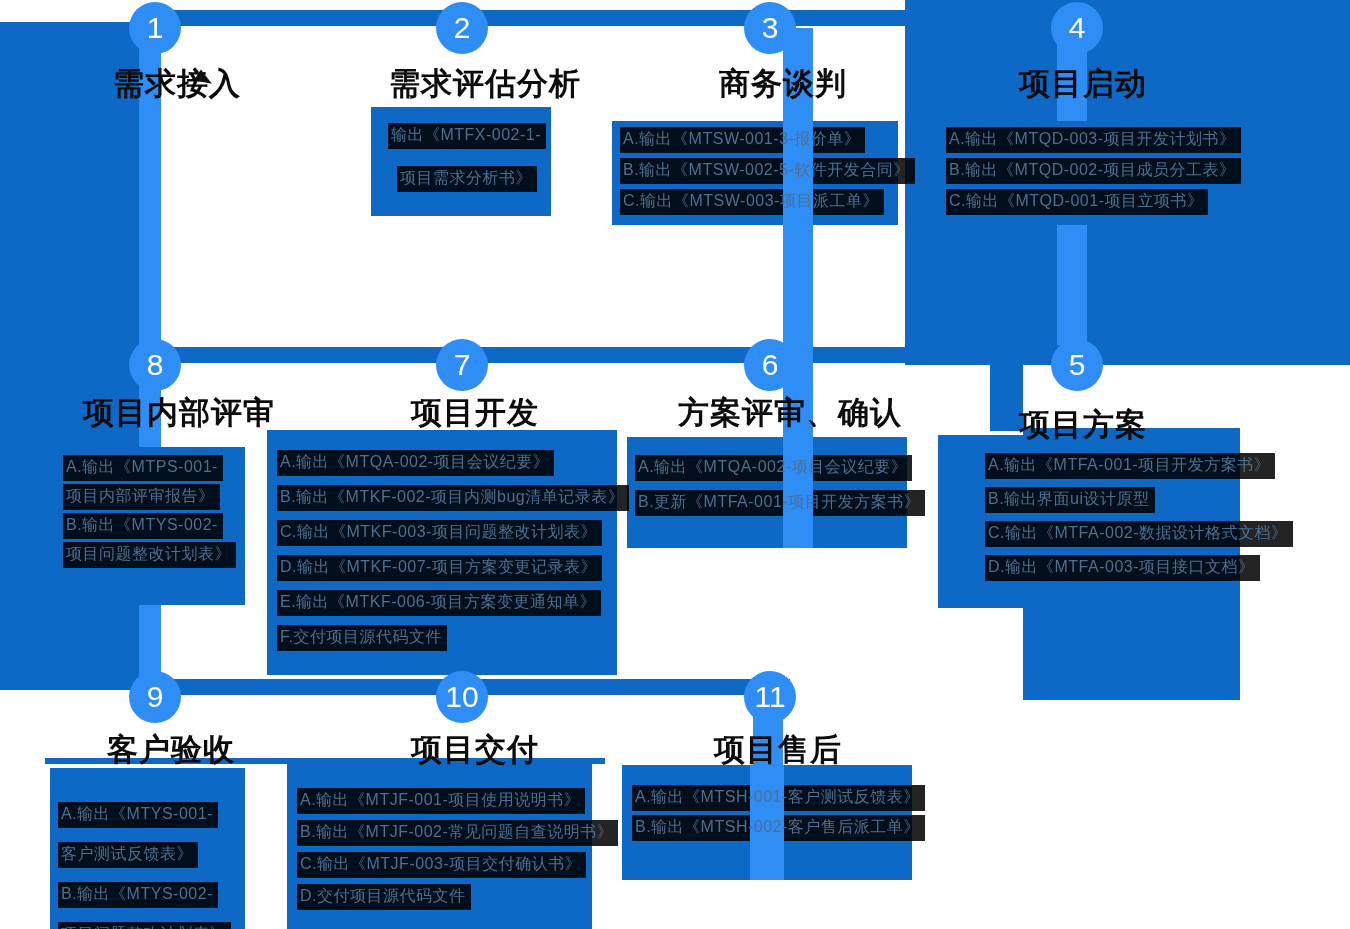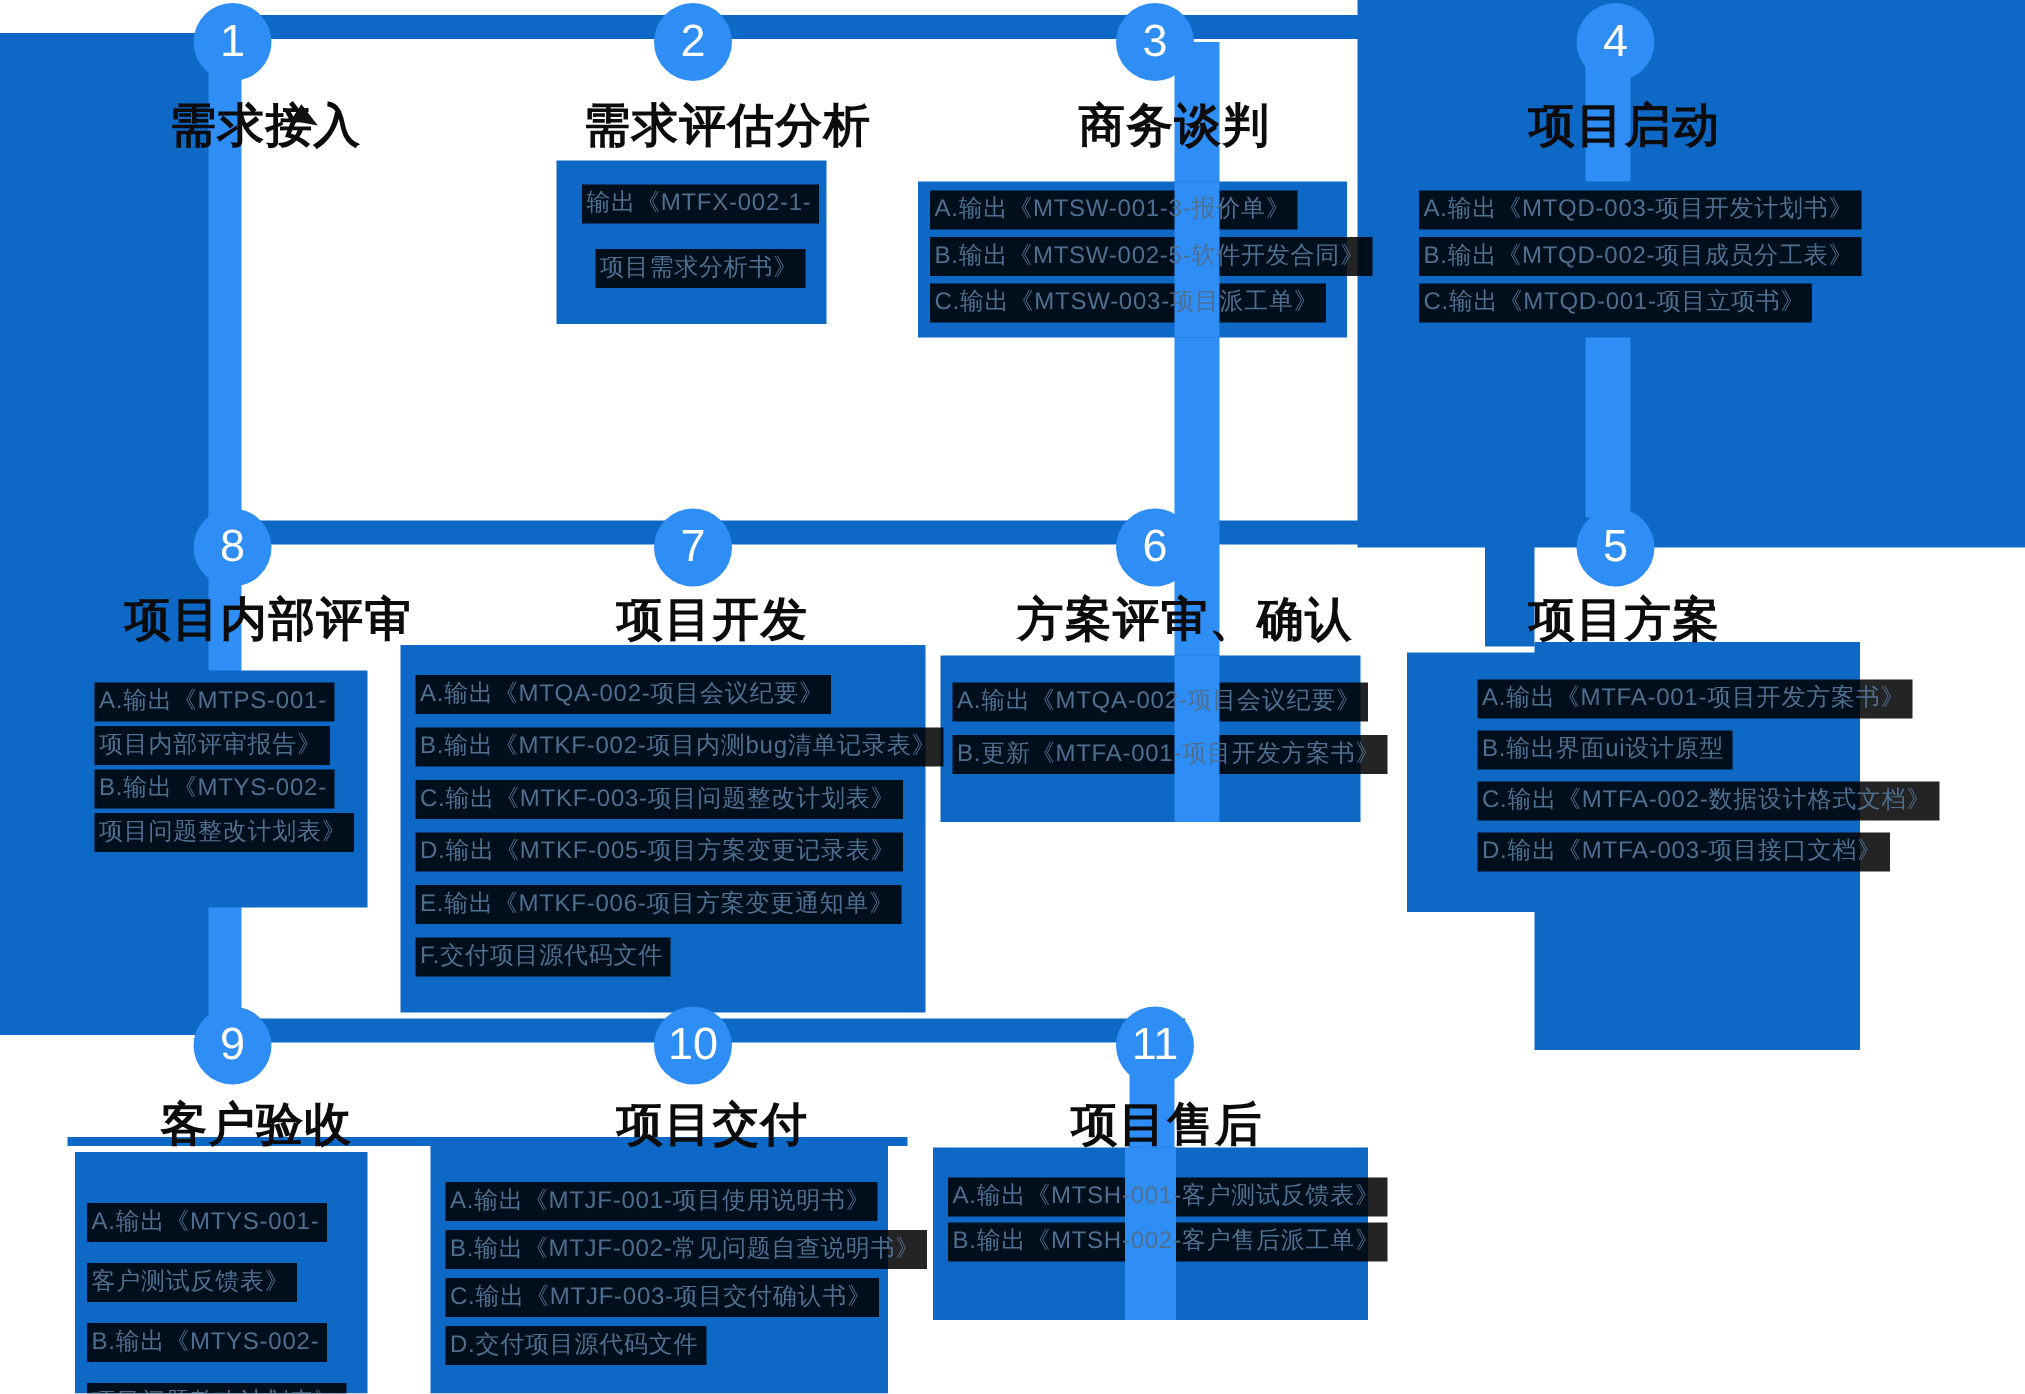--- a/index.html
+++ b/index.html
@@ -86,21 +86,21 @@
       <span>11</span>
     </div>
 
   <div class="title" style="left:113px;top:63px;">需求接入</div>
   <div class="title" style="left:719px;top:63px;">商务谈判</div>
   <div class="title" style="left:389px;top:63px;">需求评估分析</div>
   <div class="title" style="left:1019px;top:63px;">项目启动</div>
   <div class="title" style="left:83px;top:392px;">项目内部评审</div>
   <div class="title" style="left:411px;top:392px;">项目开发</div>
   <div class="title" style="left:678px;top:392px;">方案评审、确认</div>
-  <div class="title" style="left:1019px;top:392px;">项目方案</div>
+  <div class="title" style="left:1019px;top:404px;">项目方案</div>
   <div class="title" style="left:107px;top:729px;">客户验收</div>
   <div class="title" style="left:411px;top:729px;">项目交付</div>
   <div class="title" style="left:714px;top:729px;">项目售后</div>
 
   <div class="cursor" style="left:196px;top:73px;"></div>
 
   <div class="obox b2 center" style="left:371px;top:107px;width:180px;height:93px;">
     <div class="ln"><span class="hl"><i class="txt">输出《MTFX-002-1-</i></span></div>
     <div class="ln"><span class="hl"><i class="txt">项目需求分析书》</i></span></div>
   </div>
@@ -128,21 +128,21 @@
   <div class="obox b6" style="left:627px;top:437px;width:280px;height:93px;">
     <div class="band-ov" style="left:156px;width:30px;"></div>
     <div class="ln"><span class="hl"><i class="txt">A.输出《MTQA-002-项目会议纪要》</i></span></div>
     <div class="ln"><span class="hl"><i class="txt">B.更新《MTFA-001-项目开发方案书》</i></span></div>
   </div>
 
   <div class="obox b7" style="left:267px;top:430px;width:350px;height:225px;">
     <div class="ln"><span class="hl"><i class="txt">A.输出《MTQA-002-项目会议纪要》</i></span></div>
     <div class="ln"><span class="hl"><i class="txt">B.输出《MTKF-002-项目内测bug清单记录表》</i></span></div>
     <div class="ln"><span class="hl"><i class="txt">C.输出《MTKF-003-项目问题整改计划表》</i></span></div>
-    <div class="ln"><span class="hl"><i class="txt">D.输出《MTKF-005-项目方案变更记录表》</i></span></div>
+    <div class="ln"><span class="hl"><i class="txt">D.输出《MTKF-007-项目方案变更记录表》</i></span></div>
     <div class="ln"><span class="hl"><i class="txt">E.输出《MTKF-006-项目方案变更通知单》</i></span></div>
     <div class="ln"><span class="hl"><i class="txt">F.交付项目源代码文件</i></span></div>
   </div>
 
   <div class="obox b8" style="left:55px;top:447px;width:190px;height:150px;">
     <div class="ln"><span class="hl"><i class="txt">A.输出《MTPS-001-</i></span></div>
     <div class="ln"><span class="hl"><i class="txt">项目内部评审报告》</i></span></div>
     <div class="ln"><span class="hl"><i class="txt">B.输出《MTYS-002-</i></span></div>
     <div class="ln"><span class="hl"><i class="txt">项目问题整改计划表》</i></span></div>
   </div>

